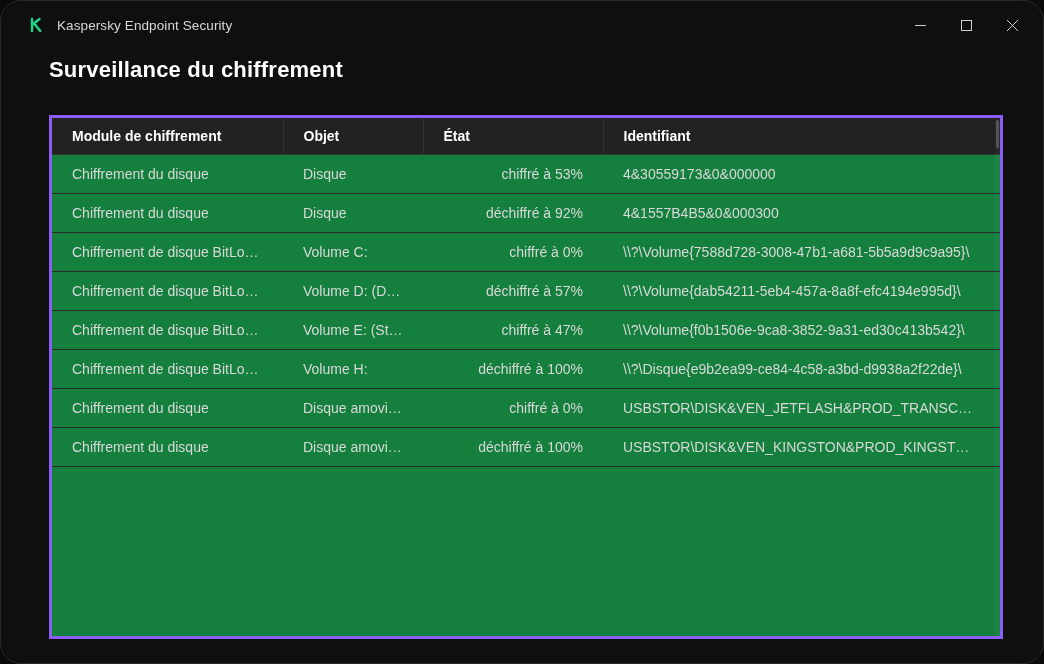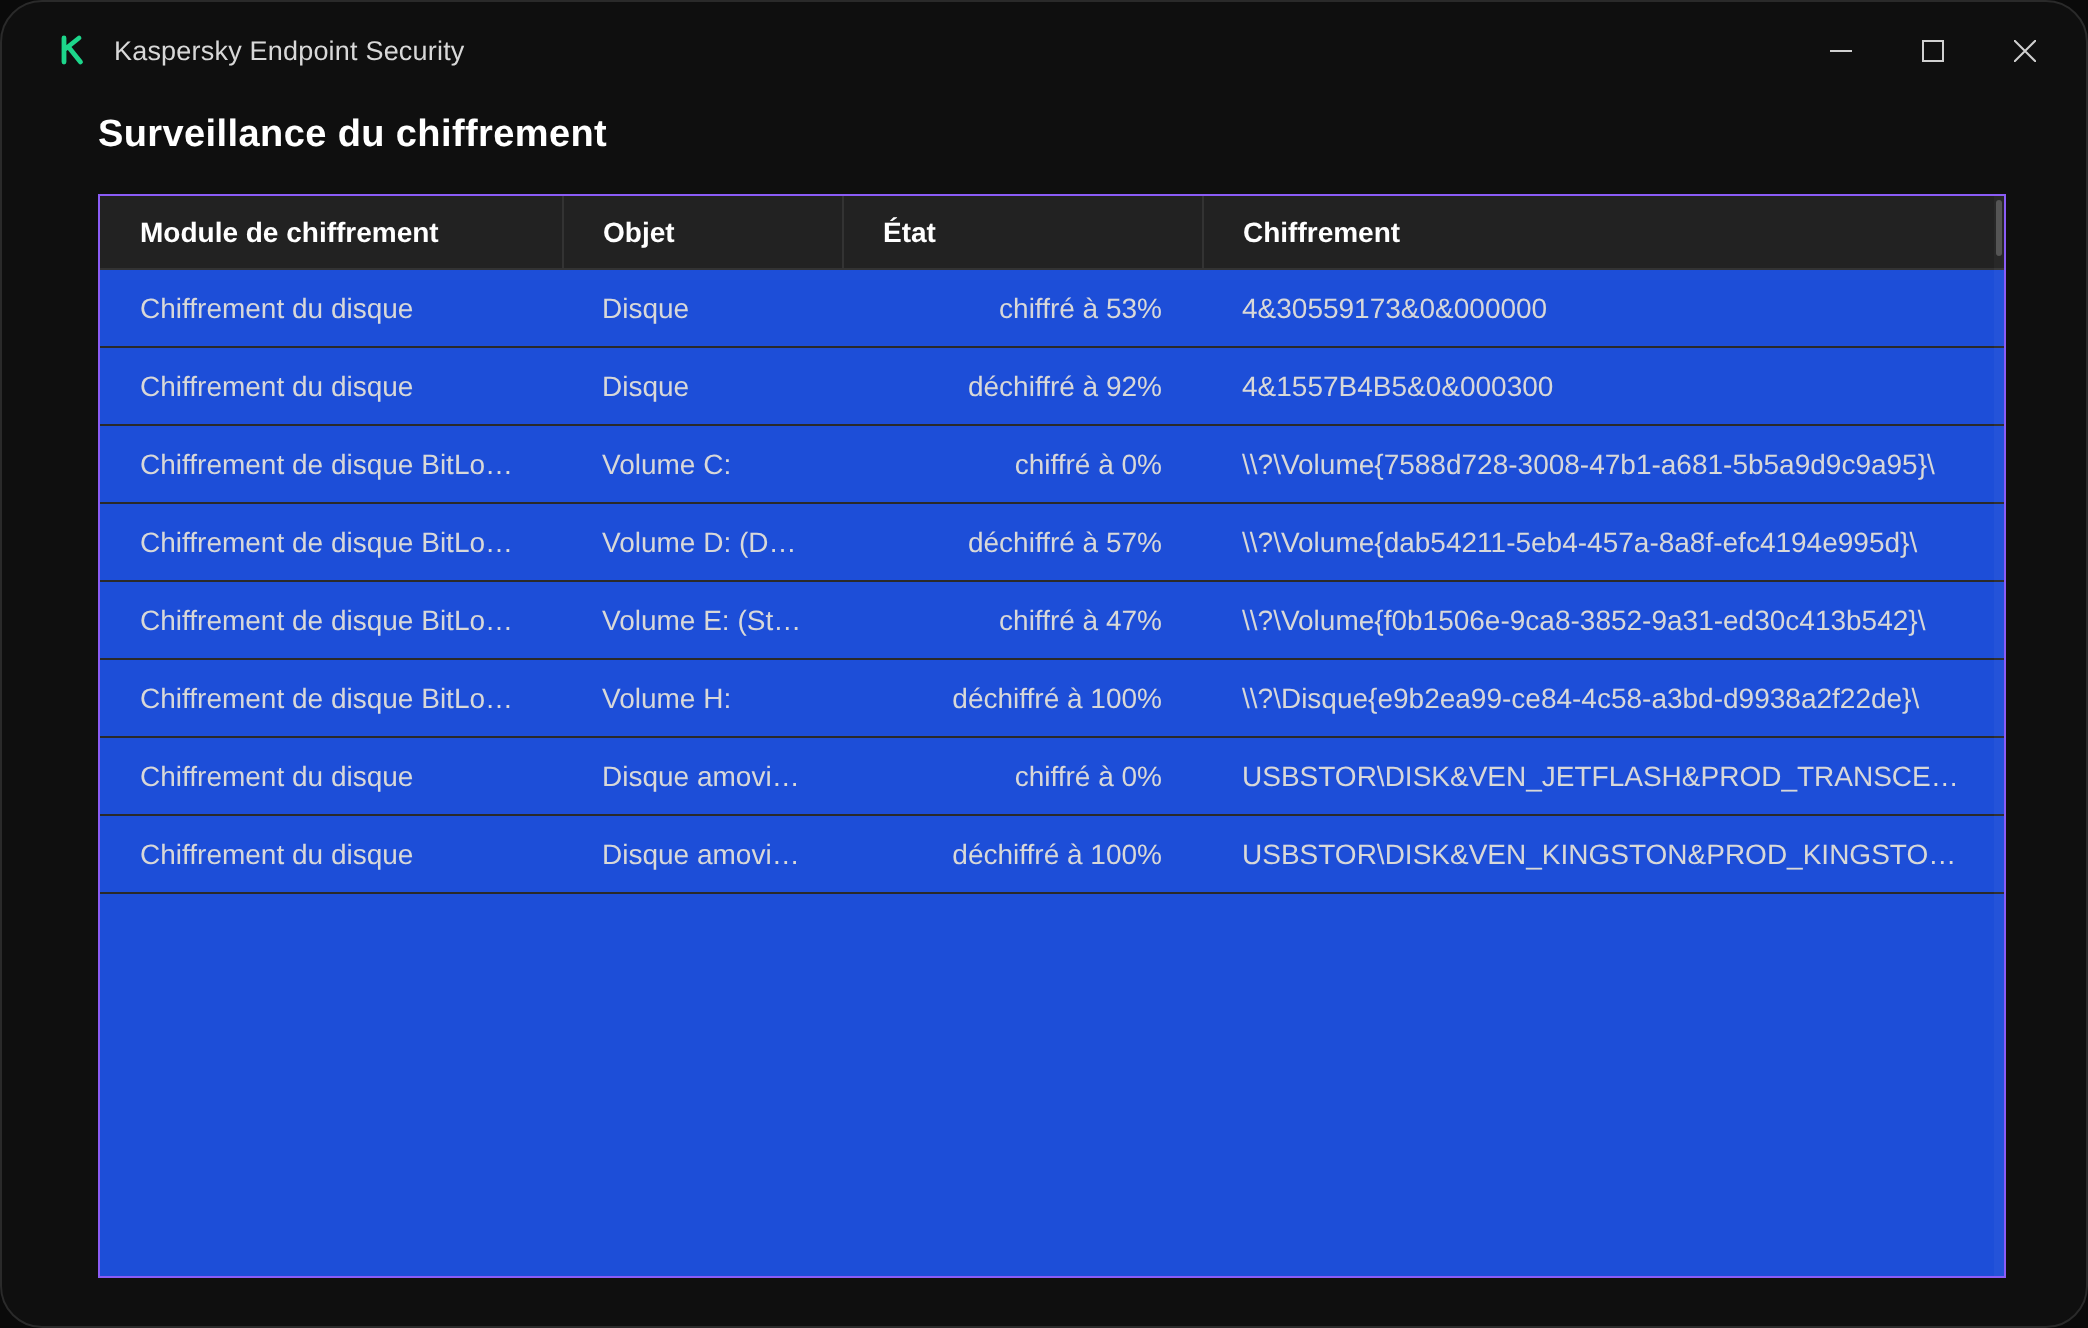--- a/index.html
+++ b/index.html
@@ -6,22 +6,22 @@
   html, body { width: 1044px; height: 664px; background: #0a0a0a; font-family: -apple-system, BlinkMacSystemFont, "Segoe UI", Arial, sans-serif; color: #e8e8e8; overflow: hidden; }
   .window { width: 1044px; height: 664px; background: #0f0f0f; border: 1px solid #2a2a2a; border-radius: 21px; display: flex; flex-direction: column; }
   .titlebar { height: 48px; display: flex; align-items: center; padding: 0 8px 0 28px; }
   .logo { width: 18px; height: 18px; display: inline-flex; align-items: center; justify-content: center; margin-right: 10px; }
   .logo svg { width: 18px; height: 18px; }
   .app-title { font-size: 13.5px; color: #d8d8d8; letter-spacing: 0.1px; }
   .win-controls { margin-left: auto; display: flex; }
   .win-btn { width: 46px; height: 32px; display: flex; align-items: center; justify-content: center; color: #d0d0d0; cursor: pointer; }
   .win-btn svg { width: 11px; height: 11px; }
   .content { padding: 8px 40px 24px 48px; flex: 1; display: flex; flex-direction: column; min-height: 0; }
-  .page-title { font-size: 19px; font-weight: 600; color: #ffffff; margin-bottom: 18px; letter-spacing: 0.2px; }
-  .table-wrap { flex: 1; border: 1px solid #8b5cf6; background: #1d4ed8; display: flex; flex-direction: column; min-height: 0; position: relative; }
+  .page-title { font-size: 22px; font-weight: 600; color: #ffffff; letter-spacing: 0.2px; }
+  .table-wrap { flex: 1; border: 3px solid #8b5cf6; background: #15803d; display: flex; flex-direction: column; min-height: 0; position: relative; margin-top: 32px; }
   table { width: 100%; border-collapse: collapse; table-layout: fixed; }
   thead th { background: #222222; text-align: left; font-weight: 600; font-size: 14px; padding: 10px 20px; border-bottom: 1px solid #333333; border-right: 1px solid #333333; color: #ffffff; }
   thead th:last-child { border-right: none; }
   thead th.col-state { }
   tbody td { font-size: 14px; padding: 11px 20px; border-bottom: 1px solid #2a2a2a; color: #d8d8d8; white-space: nowrap; overflow: hidden; text-overflow: ellipsis; }
   tbody td.col-state { text-align: right; }
   .col-module { width: 231px; }
   .col-object { width: 140px; }
   .col-state  { width: 180px; }
   .col-id     { width: auto; }
@@ -68,21 +68,21 @@
           <col class="col-module">
             <col class="col-object">
             <col class="col-state">
             <col class="col-id">
         </colgroup>
         <thead>
           <tr>
             <th>Module de chiffrement</th>
             <th>Objet</th>
             <th class="col-state">État</th>
-            <th>Chiffrement</th>
+            <th>Identifiant</th>
           </tr>
         </thead>
         <tbody id="table-body">
             <tr>
               <td>Chiffrement du disque</td>
               <td>Disque</td>
               <td class="col-state">chiffré à 53%</td>
               <td>4&amp;30559173&amp;0&amp;000000</td>
             </tr>
             <tr>

